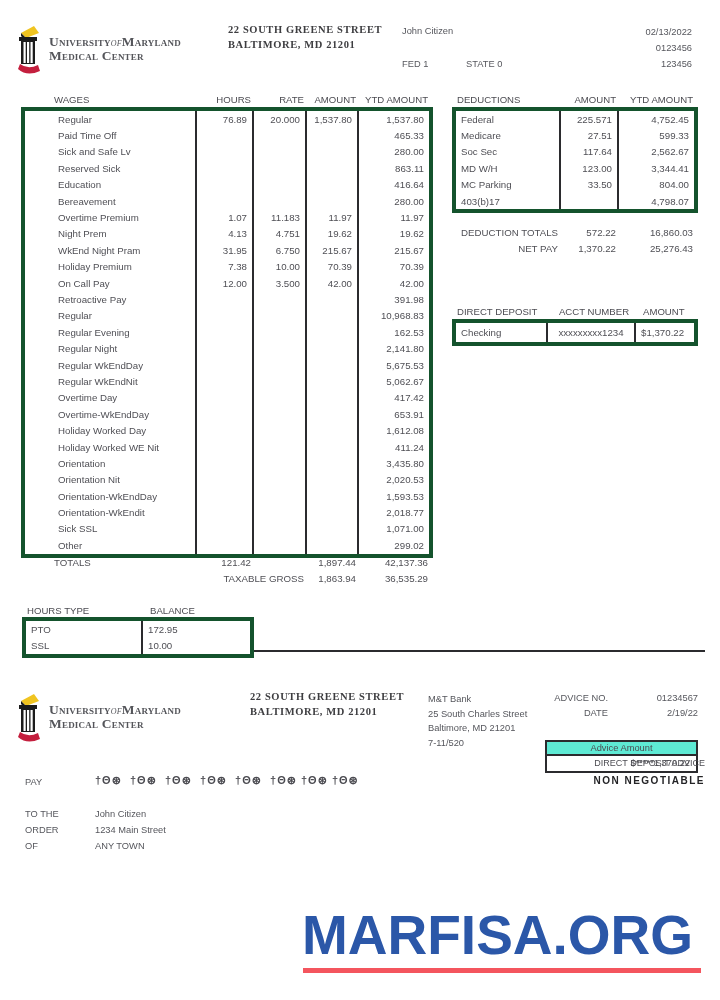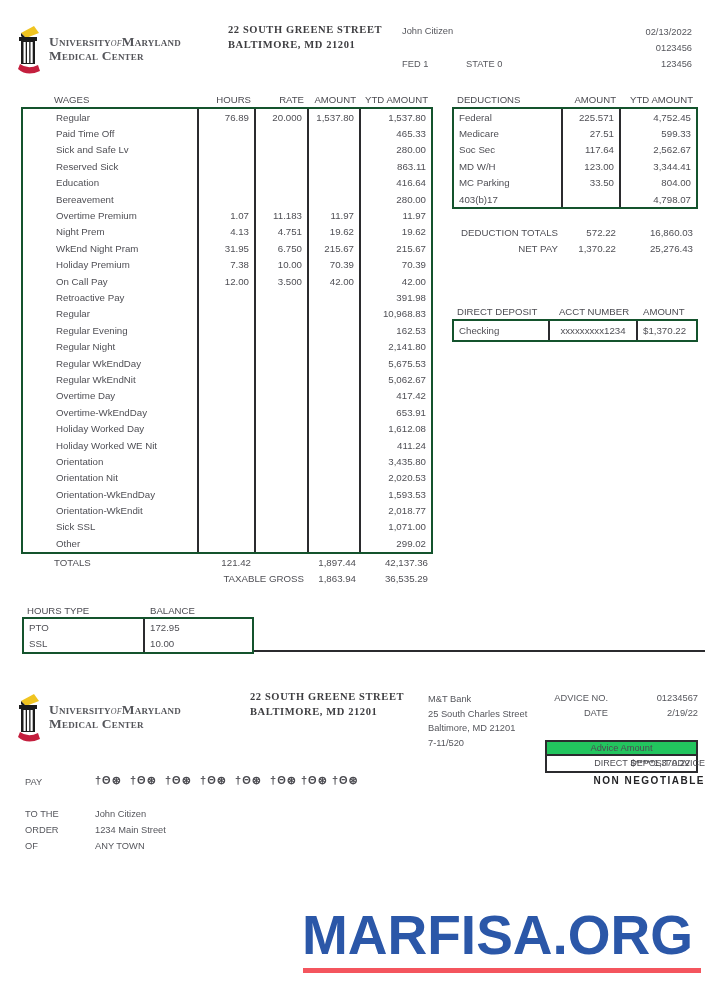--- a/index.html
+++ b/index.html
@@ -20,21 +20,21 @@
   .company-addr {
     font-family:Liberation Serif, serif; font-weight:bold; color:#3d3d40;
     font-size:10.5px; letter-spacing:.6px; line-height:15px;
   }
   .small { font-size:9.3px; color:#55565c; }
   .meta-labels { text-align:right; line-height:16px; font-size:9.3px; color:#55565c; }
   .meta-values { text-align:right; line-height:16px; font-size:9.3px; color:#55565c; }
 
   
   .thead { display:flex; font-size:9.6px; color:#4c4c52; }
-  .box { border:2px solid #14532d; }
+  .box { border:4px solid #14532d; }
   .trow { display:flex; align-items:center; height:16.4px; font-size:9.7px; color:#4f4f55; }
   .cell-r { text-align:right; padding-right:5px; }
   .cell-l { padding-left:5px; }
   .bl { border-left:2px solid #2b2b2e; height:100%; display:flex; align-items:center; justify-content:flex-end; }
 
   
   .w-desc { flex:1;margin-left:28px; }
   .w-hours { width:57px; }
   .w-rate { width:53px; }
   .w-amt { width:52px; }
@@ -52,21 +52,21 @@
 
   
   .h-type { flex:1; }
   .h-bal { width:109px; }
 
   .sumrow { display:flex; font-size:9.7px; color:#4f4f55; }
 
   
   .bank-block { font-size:9.3px; color:#55565c; line-height:14.5px; }
   .advice-box { border:2px solid #2b2b2e; width:153px; font-size:9.3px; color:#4c4c52; }
-  .advice-box .hd { background:#22c55e; text-align:center; border-bottom:2px solid #2b2b2e; padding:1px 0; }
+  .advice-box .hd { background:#5eead4; text-align:center; border-bottom:2px solid #2b2b2e; padding:1px 0; }
   .advice-box .val { text-align:right; padding:2px 6px 3px 0; }
   .pay-glyphs { font-size:11px; font-weight:bold; color:#4a4a50; white-space:pre; letter-spacing:1px; }
   .payee { font-size:9.3px; color:#55565c; line-height:16px; }
   .nn-block { text-align:center; font-size:9px; color:#4c4c52; line-height:17px; }
   .nn-bold { font-weight:bold; font-size:10px; letter-spacing:1.5px; color:#232326; }
 
   
   .brand { font-size:55px; font-weight:bold; letter-spacing:0px; color:#2b57a8; }
   .brand-bar { background:#f4555e; height:5px; }
 </style>

